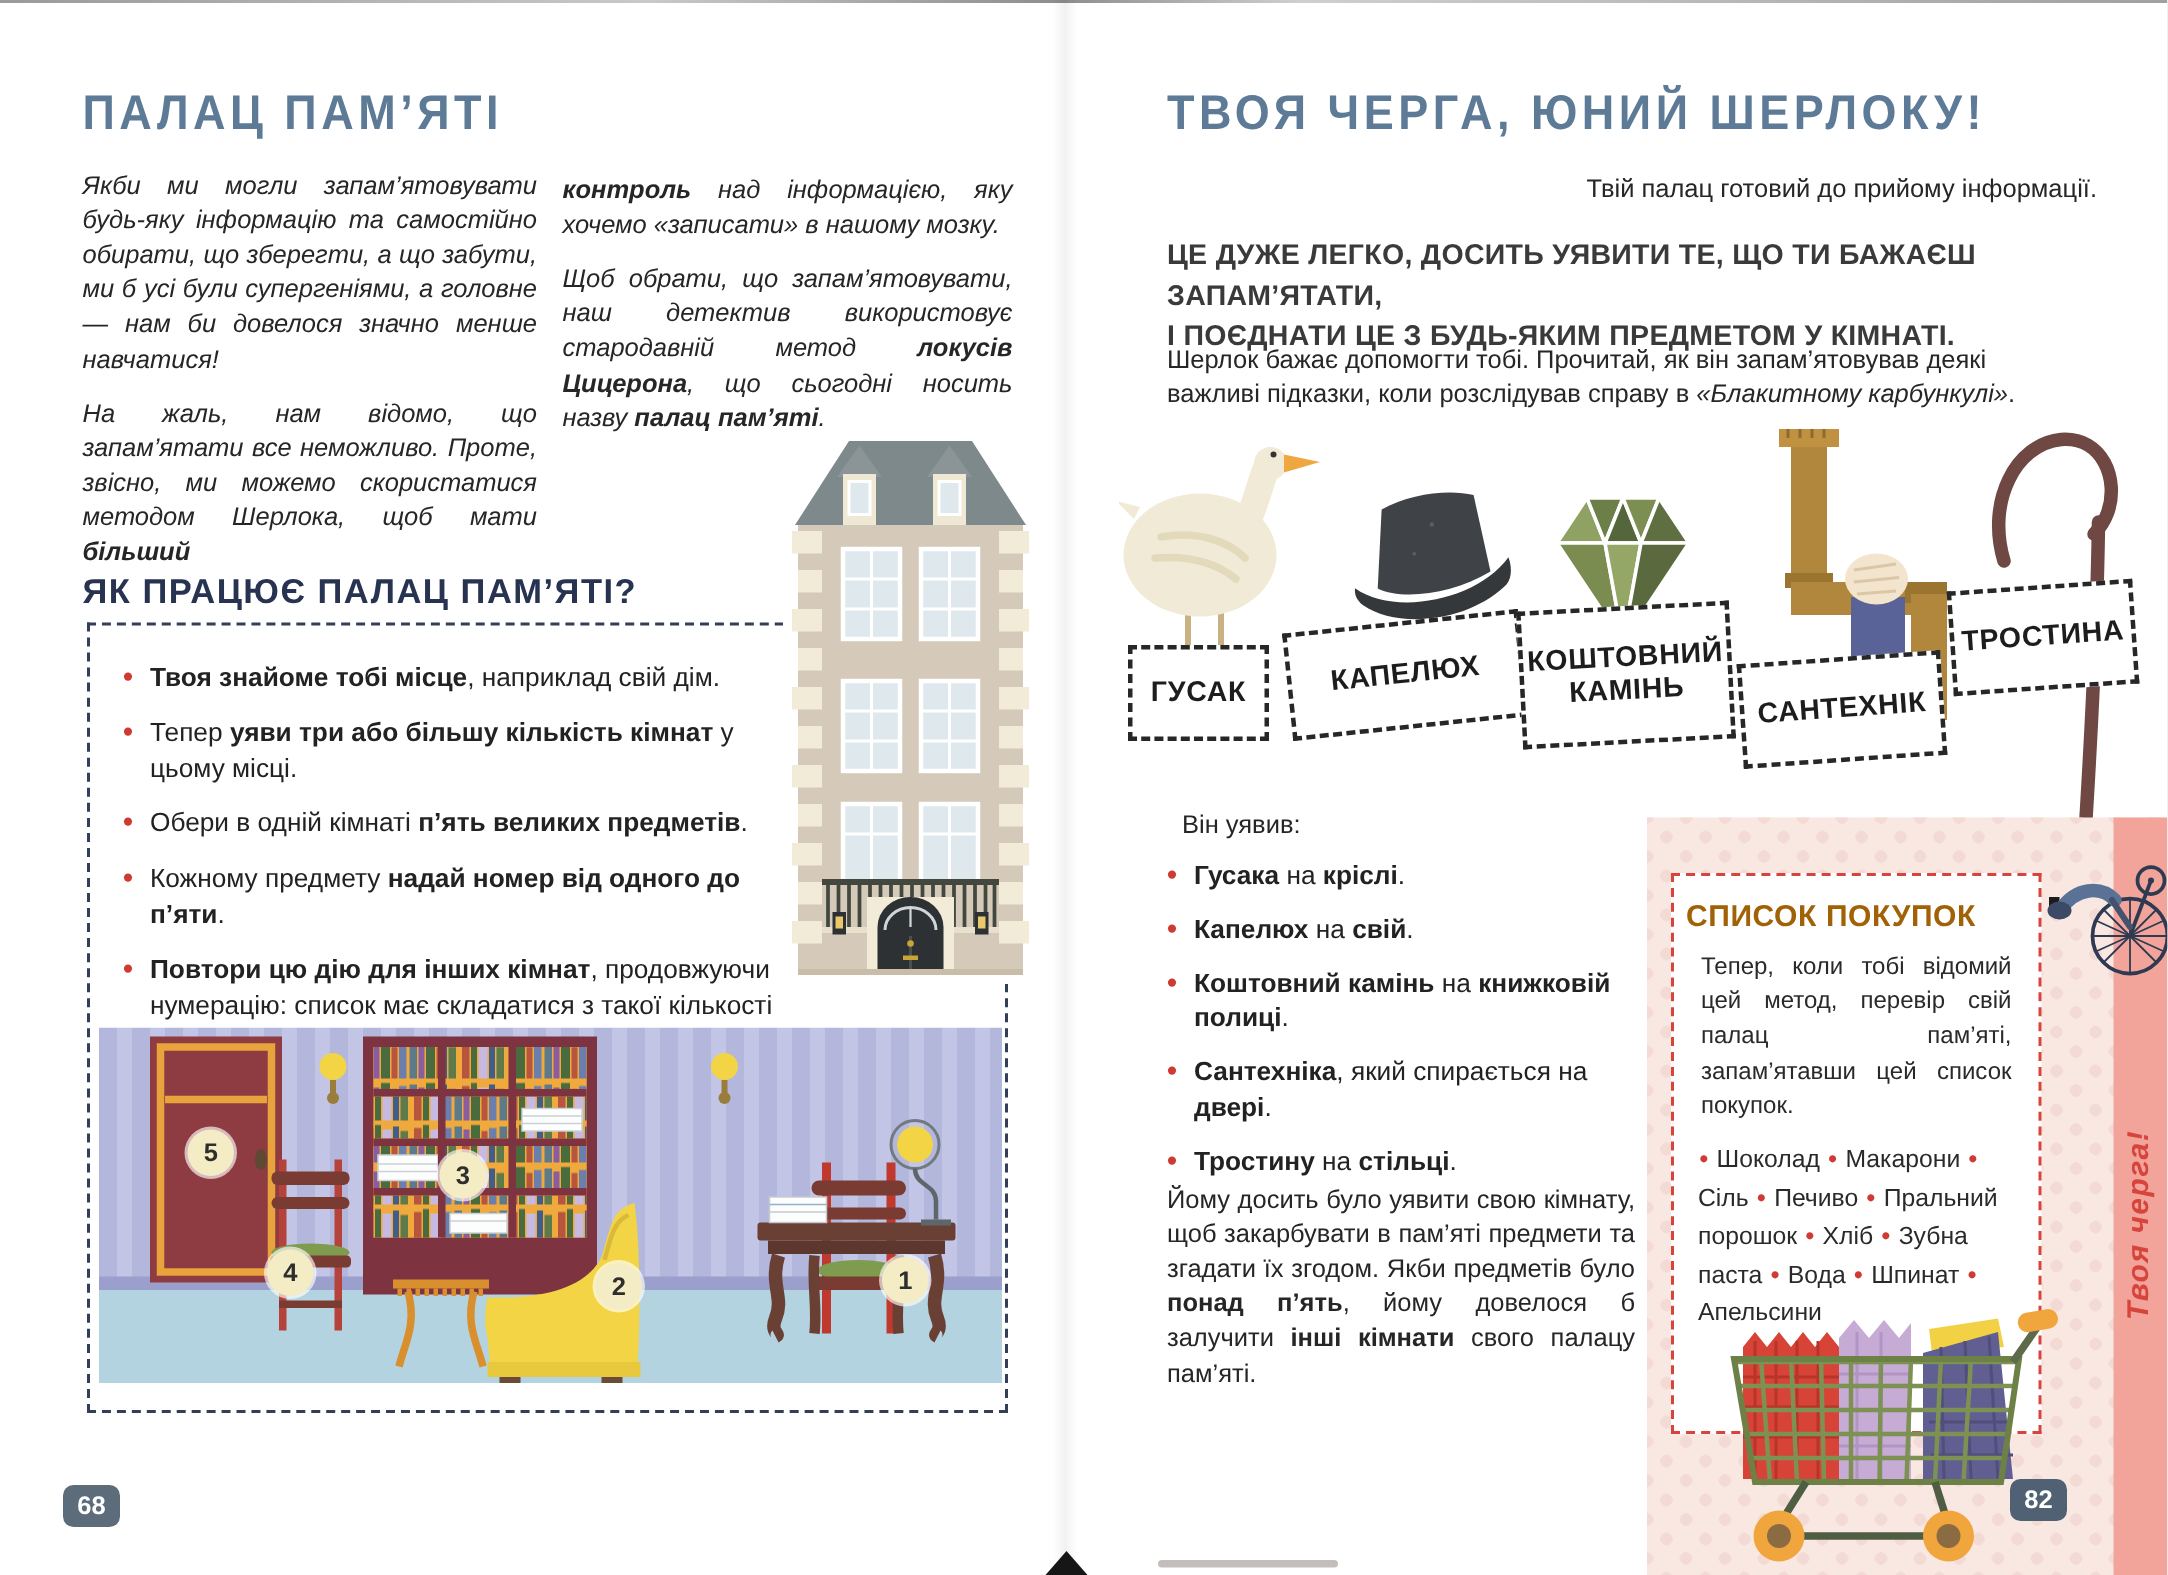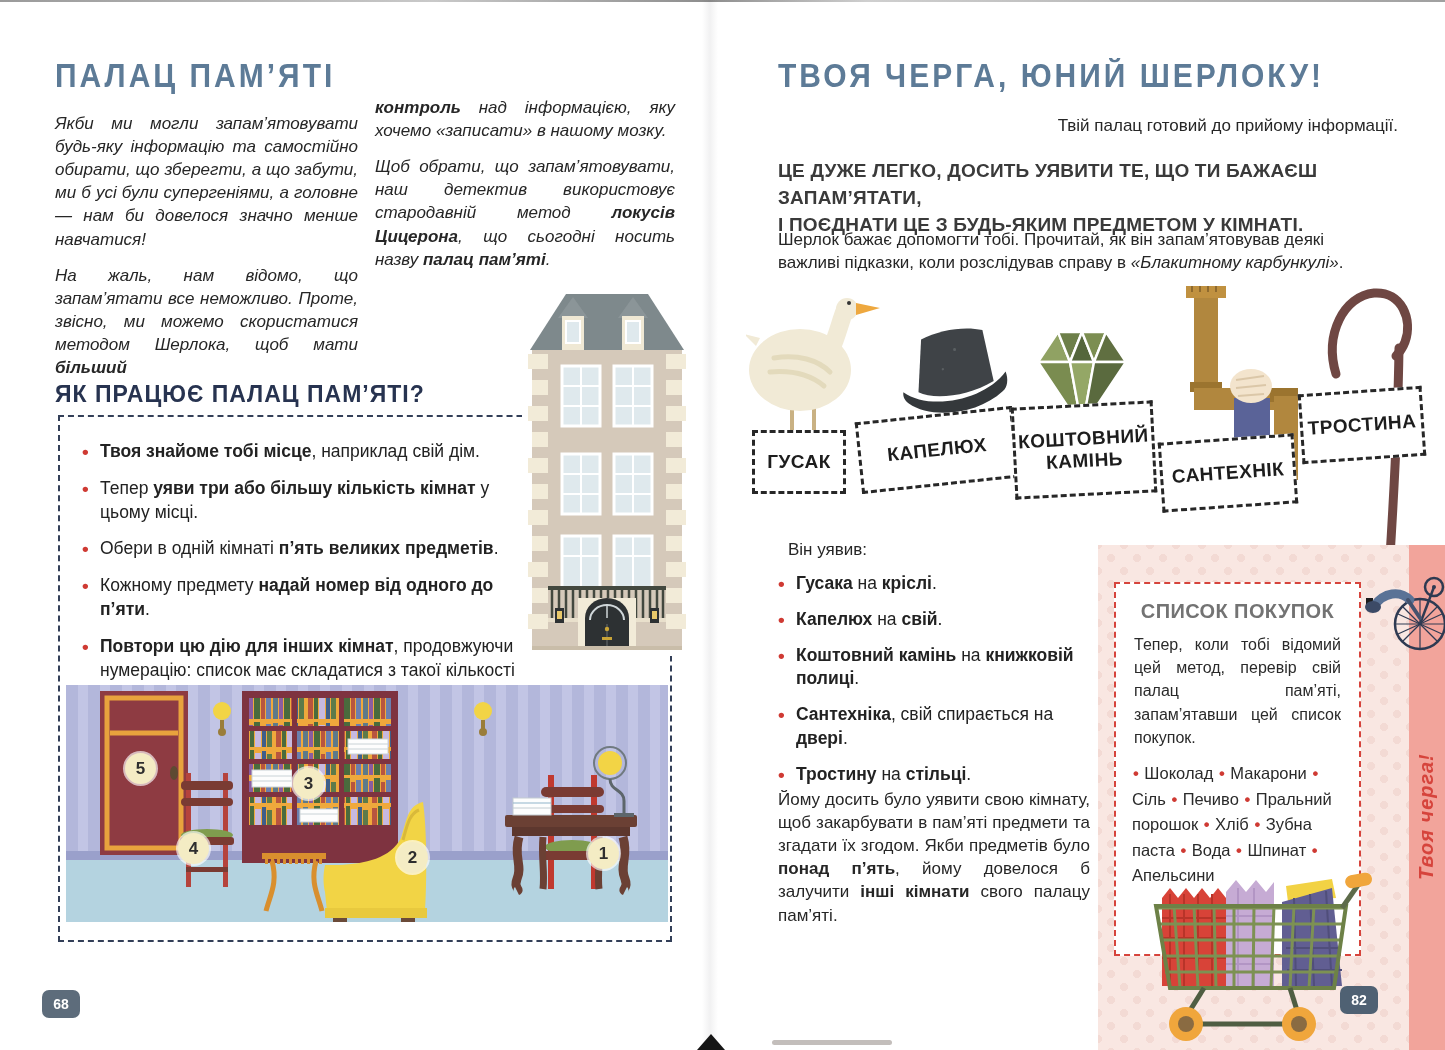--- a/index.html
+++ b/index.html
@@ -26,26 +26,26 @@
              align-items:center;justify-content:center;font-weight:bold;font-size:19px;
              color:#1d1d1d;text-align:center;letter-spacing:.5px;line-height:1.15;}
   
   .pink-zone{background-color:#f9e7e2;
      background-image:radial-gradient(#f3dad4 22%,transparent 23%),radial-gradient(#f3dad4 22%,transparent 23%);
      background-size:26px 26px;background-position:0 0,13px 13px;}
   .tab-strip{background:#f2a49b;}
   .tab-txt{writing-mode:vertical-rl;transform:rotate(180deg);font-style:italic;font-weight:bold;
            font-size:20px;color:#d6443c;letter-spacing:1px;}
   .shop-box{background:#fff;border:2px dashed #d6443c;}
-  .shop-title{font-weight:bold;font-size:20px;color:#737373;text-align:center;margin:16px 8px 10px 8px;letter-spacing:.4px;}
+  .shop-title{font-weight:bold;font-size:20px;color:#a16207;margin:16px 8px 10px 8px;letter-spacing:.4px;}
   .shop-intro{font-size:16px;line-height:1.45;margin:0 18px 12px 18px;text-align:justify;color:#2a2a2a;}
   .shop-items{font-size:16.5px;line-height:1.55;margin:0 16px;color:#2a2a2a;}
   .dot{color:#cf3a33;font-weight:bold;margin:0 1px;}
   
-  .pg-badge{width:38px;height:28px;border-radius:7px;color:#fff;font-weight:bold;font-size:14px;
+  .pg-badge{width:38px;height:28px;border-radius:7px;color:#fff;font-weight:bold;font-size:17px;
             display:flex;align-items:center;justify-content:center;}
   
   .num-badge{position:absolute;width:31px;height:31px;border-radius:50%;background:#f4ecc4;
              box-shadow:0 0 0 2px rgba(255,255,255,.65);color:#2e2e2e;font-weight:bold;font-size:17px;
              display:flex;align-items:center;justify-content:center;}
   
   .scan-top{left:0;top:0;width:1445px;height:2px;background:linear-gradient(90deg,#9a9a9a,#c9c9c9 30%,#8d8d8d 49%,#cfcfcf 60%,#a0a0a0);}
   .fold{left:702px;top:0;width:16px;height:1050px;background:linear-gradient(90deg,transparent,rgba(60,60,70,.07),transparent);}
   .tri-artifact{left:697px;top:1034px;width:0;height:0;border-left:14px solid transparent;
                 border-right:14px solid transparent;border-bottom:16px solid #161616;}
@@ -58,21 +58,21 @@
 
   <div class="abs scan-top"></div>
   <div class="abs fold"></div>
 
   <div class="abs big-title" style="left:55px;top:58px;">ПАЛАЦ ПАМ’ЯТІ</div>
 
   <div class="abs body-txt" style="left:55px;top:112px;width:303px;">
     <p><span>Якби ми могли запам’ятовувати будь-яку інформацію та самостійно обирати, що зберегти, а що забути, ми б усі були супергеніями, а головне — нам би довелося значно менше навчатися!</span></p>
     <p><span>На жаль, нам відомо, що запам’ятати все неможливо. Проте, звісно, ми можемо скористатися методом Шерлока, щоб мати </span><span class="b">більший</span></p>
   </div>
-  <div class="abs body-txt" style="left:375px;top:96px;width:300px;">
+  <div class="abs body-txt" style="left:375px;top:115px;width:300px;">
     <p><span class="b">контроль</span><span> над інформацією, яку хочемо «записати» в нашому мозку.</span></p>
     <p><span>Щоб обрати, що запам’ятовувати, наш детектив використовує стародавній метод </span><span class="b">локусів Цицерона</span><span>, що сьогодні носить назву </span><span class="b">палац пам’яті</span><span>.</span></p>
   </div>
 
   <div class="abs sec-head" style="left:55px;top:366px;">ЯК ПРАЦЮЄ ПАЛАЦ ПАМ’ЯТІ?</div>
 
   <div class="abs navy-dash" style="left:58px;top:415px;width:610px;height:523px;"></div>
 
   <div class="abs steps" style="left:82px;top:440px;width:443px;">
     <div class="step"><span class="b">Твоя знайоме тобі місце</span><span>, наприклад свій дім.</span></div>
@@ -410,21 +410,21 @@
   <div class="obj-label" style="left:1013px;top:404px;width:136px;height:86px;transform:rotate(-3deg);">КОШТОВНИЙ КАМІНЬ</div>
   <div class="obj-label" style="left:1160px;top:438px;width:130px;height:64px;transform:rotate(-4deg);">САНТЕХНІК</div>
   <div class="obj-label" style="left:1300px;top:390px;width:118px;height:64px;transform:rotate(-4deg);">ТРОСТИНА</div>
 
   <div class="abs body-txt" style="left:788px;top:538px;text-align:right;">Він уявив:</div>
 
   <div class="abs rlist" style="left:778px;top:572px;width:312px;">
     <div class="step"><span class="b">Гусака</span><span> на </span><span class="b">кріслі</span><span>.</span></div>
     <div class="step"><span class="b">Капелюх</span><span> на </span><span class="b">свій</span><span>.</span></div>
     <div class="step"><span class="b">Коштовний камінь</span><span> на </span><span class="b">книжковій полиці</span><span>.</span></div>
-    <div class="step"><span class="b">Сантехніка</span><span>, свій спирається на </span><span class="b">двері</span><span>.</span></div>
+    <div class="step"><span class="b">Сантехніка</span><span>, який спирається на </span><span class="b">двері</span><span>.</span></div>
     <div class="step"><span class="b">Тростину</span><span> на </span><span class="b">стільці</span><span>.</span></div>
   </div>
 
   <div class="abs body-txt" style="left:778px;top:788px;width:312px;"><span>Йому досить було уявити свою кімнату, щоб закарбувати в пам’яті предмети та згадати їх згодом. Якби предметів було </span><span class="b">понад п’ять</span><span>, йому довелося б залучити </span><span class="b">інші кімнати</span><span> свого палацу пам’яті.</span></div>
 
   <div class="abs pink-zone" style="left:1098px;top:545px;width:347px;height:505px;"></div>
   <div class="abs tab-strip" style="left:1409px;top:545px;width:36px;height:505px;">
     <div class="tab-txt" style="position:absolute;left:6px;top:95px;height:240px;">Твоя черга!</div>
   </div>
 

